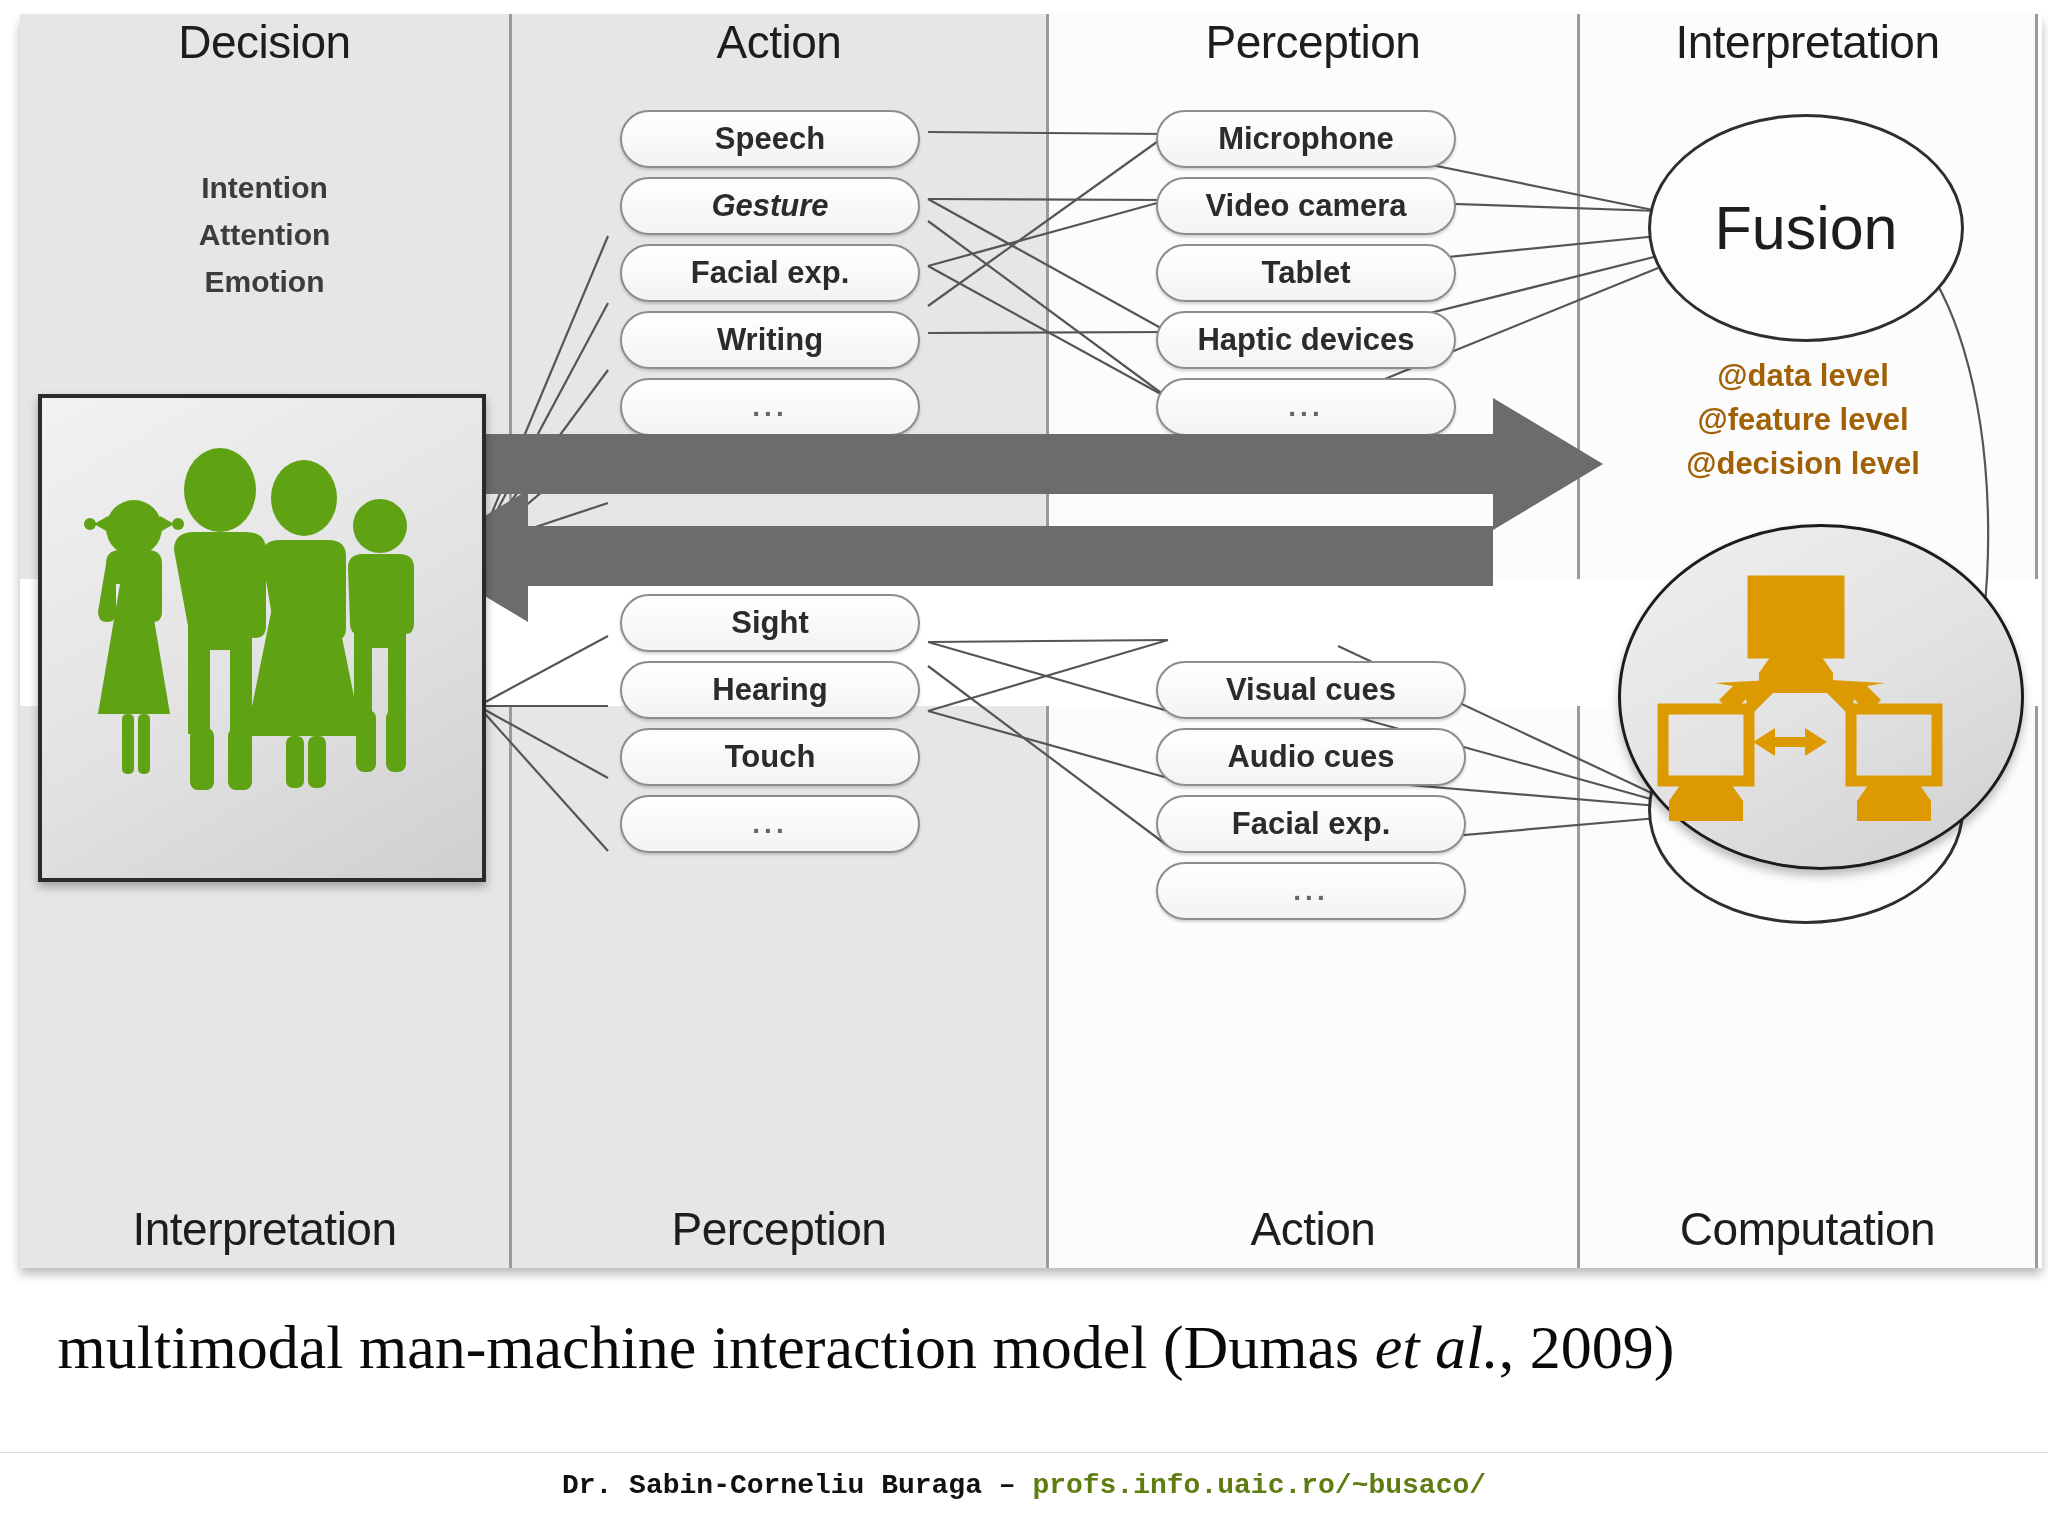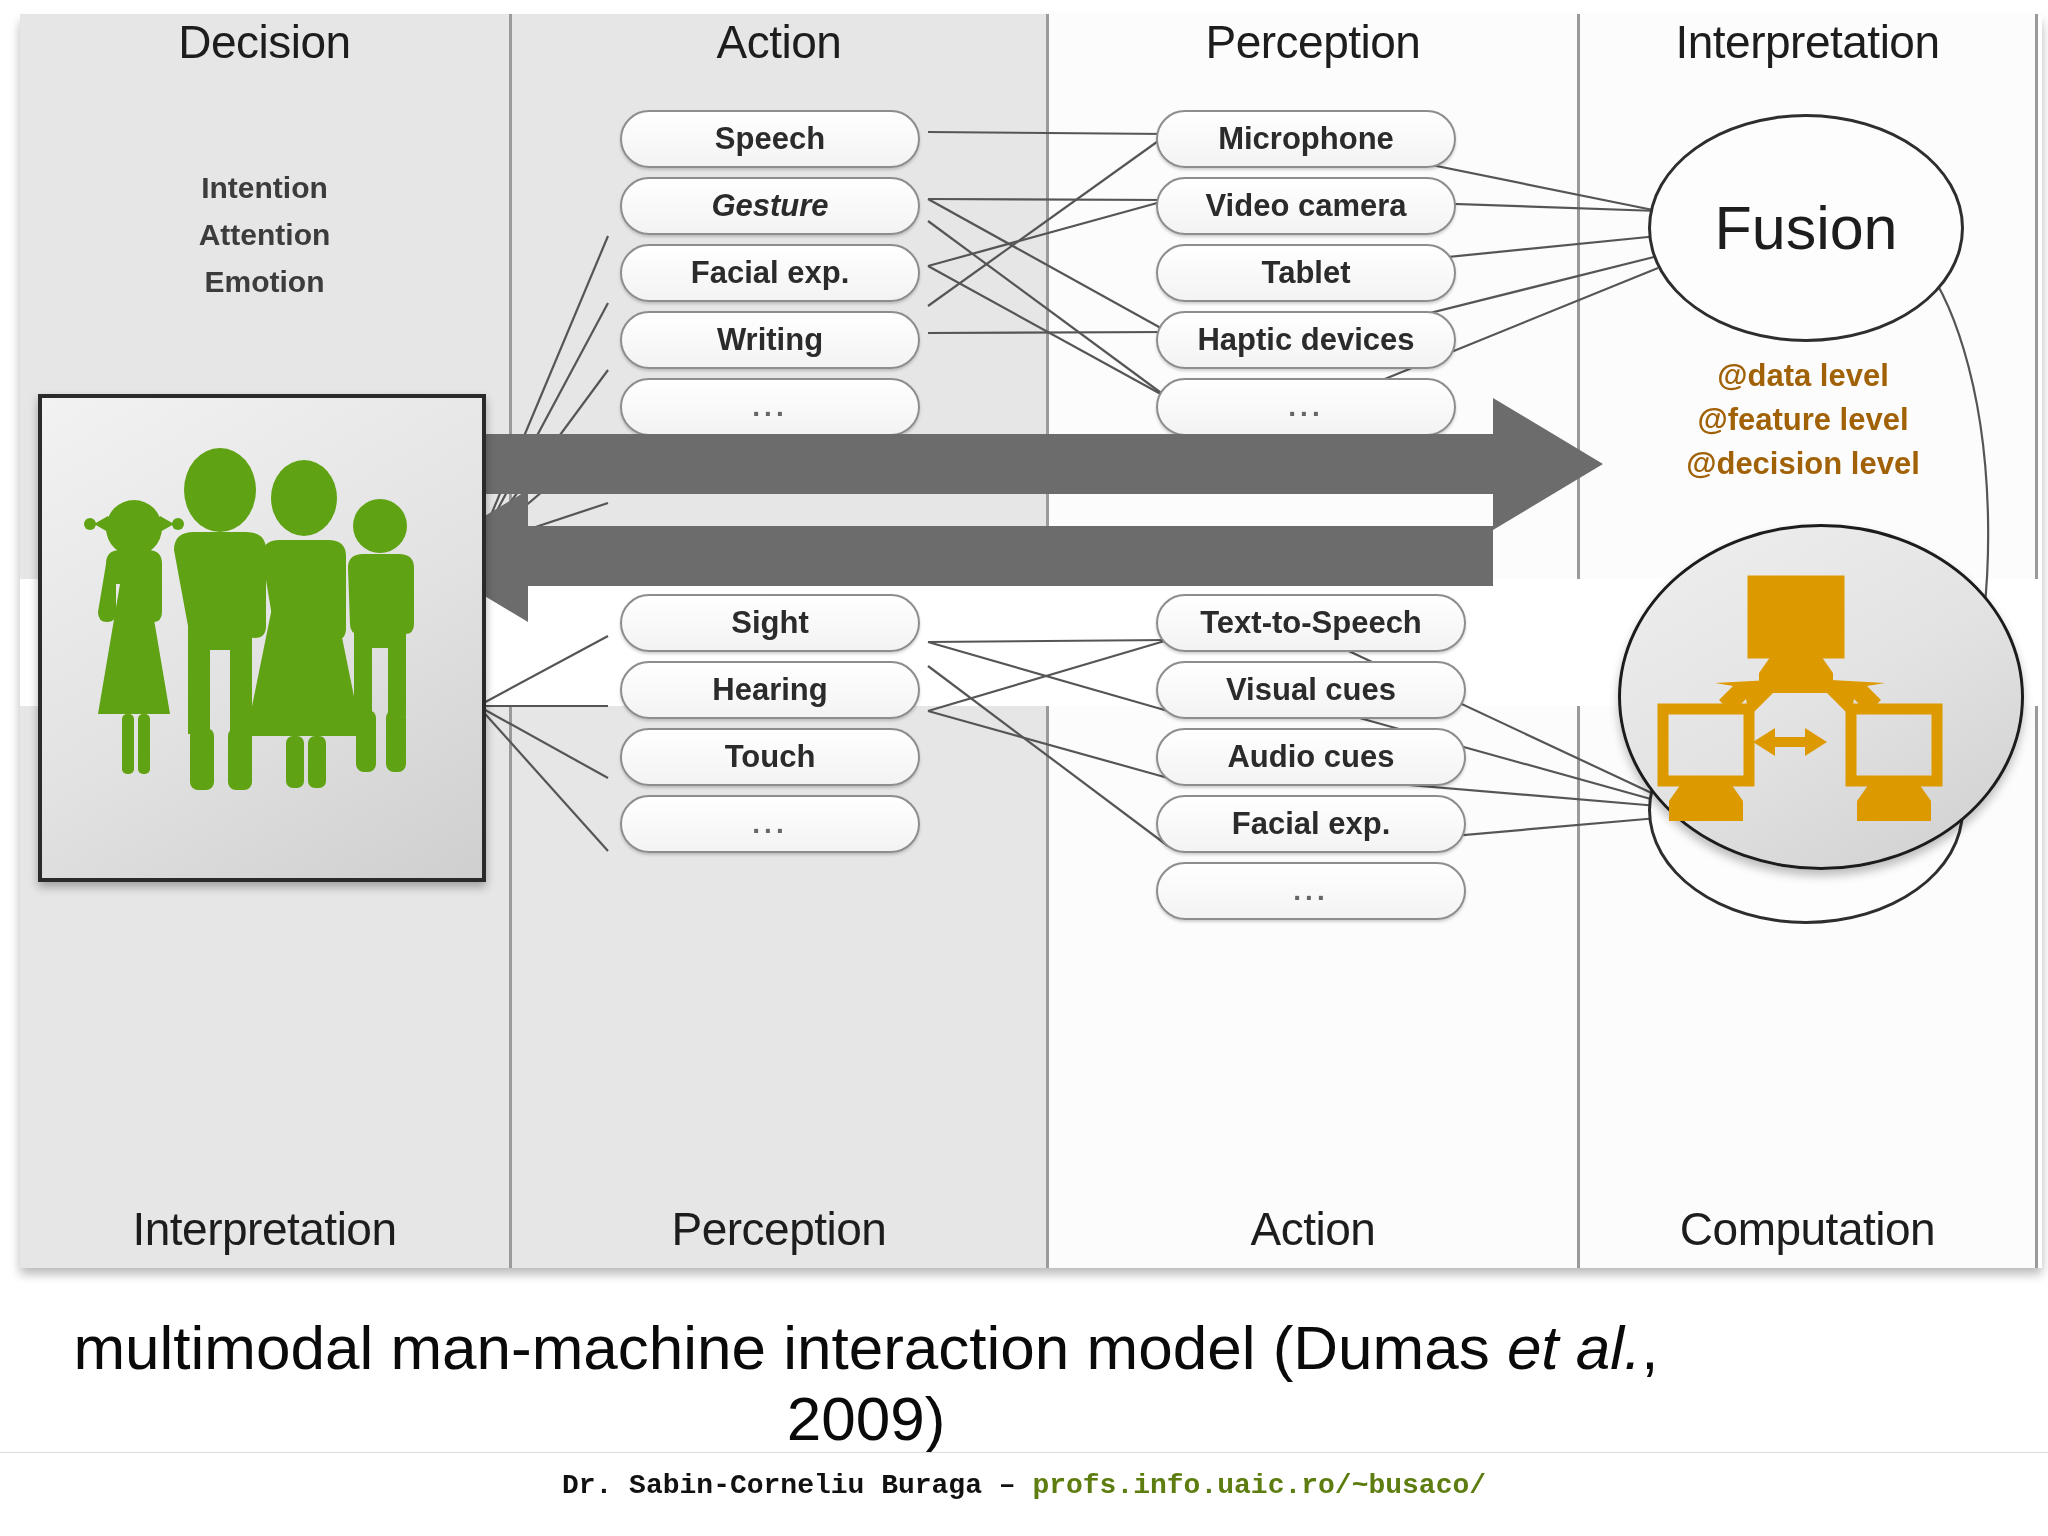--- a/index.html
+++ b/index.html
@@ -99,21 +99,21 @@
     box-shadow:0 6px 10px rgba(0,0,0,0.25);
     z-index:40;
   }
 
   
   .arrow-svg{position:absolute;left:0;top:0;width:2032px;height:1258px;pointer-events:none;}
 
   
   .caption{
     position:absolute;left:0;top:1312px;width:1732px;text-align:center;
-    font-family:Liberation Sans, sans-serif;
+    font-family:Liberation Serif, serif;
     font-size:62px;color:#0a0a0a;
   }
   .caption i{font-style:italic;}
 
   .footer-rule{
     position:absolute;left:0;top:1452px;width:2048px;height:1px;background:#dcdcdc;
   }
   .footer{
     position:absolute;left:0;top:1470px;width:2048px;text-align:center;
     font-size:28px;font-weight:bold;color:#111;
@@ -228,21 +228,20 @@
       <div>@data level</div>
       <div>@feature level</div>
       <div>@decision level</div>
     </div>
 
     <div class="pill" style="left:612px;top:588px;width:300px;">Sight</div>
     <div class="pill" style="left:612px;top:655px;width:300px;">Hearing</div>
     <div class="pill" style="left:612px;top:722px;width:300px;">Touch</div>
     <div class="pill dots" style="left:612px;top:789px;width:300px;">...</div>
 
-    <div class="pill" style="left:1148px;top:588px;width:310px;">Text-to-Speech</div>
     <div class="pill" style="left:1148px;top:655px;width:310px;">Visual cues</div>
     <div class="pill" style="left:1148px;top:722px;width:310px;">Audio cues</div>
     <div class="pill" style="left:1148px;top:789px;width:310px;">Facial exp.</div>
     <div class="pill dots" style="left:1148px;top:856px;width:310px;">...</div>
 
     <div class="ellipse" style="left:1640px;top:690px;width:310px;height:222px;">Fission</div>
 
     <svg class="arrow-svg" style="z-index:30;" viewBox="0 0 2032 1258">
       <g fill="#6c6c6c">
         <path d="M405 428 h1080 v-36 l110 66 -110 66 v-36 H405 Z"></path>

